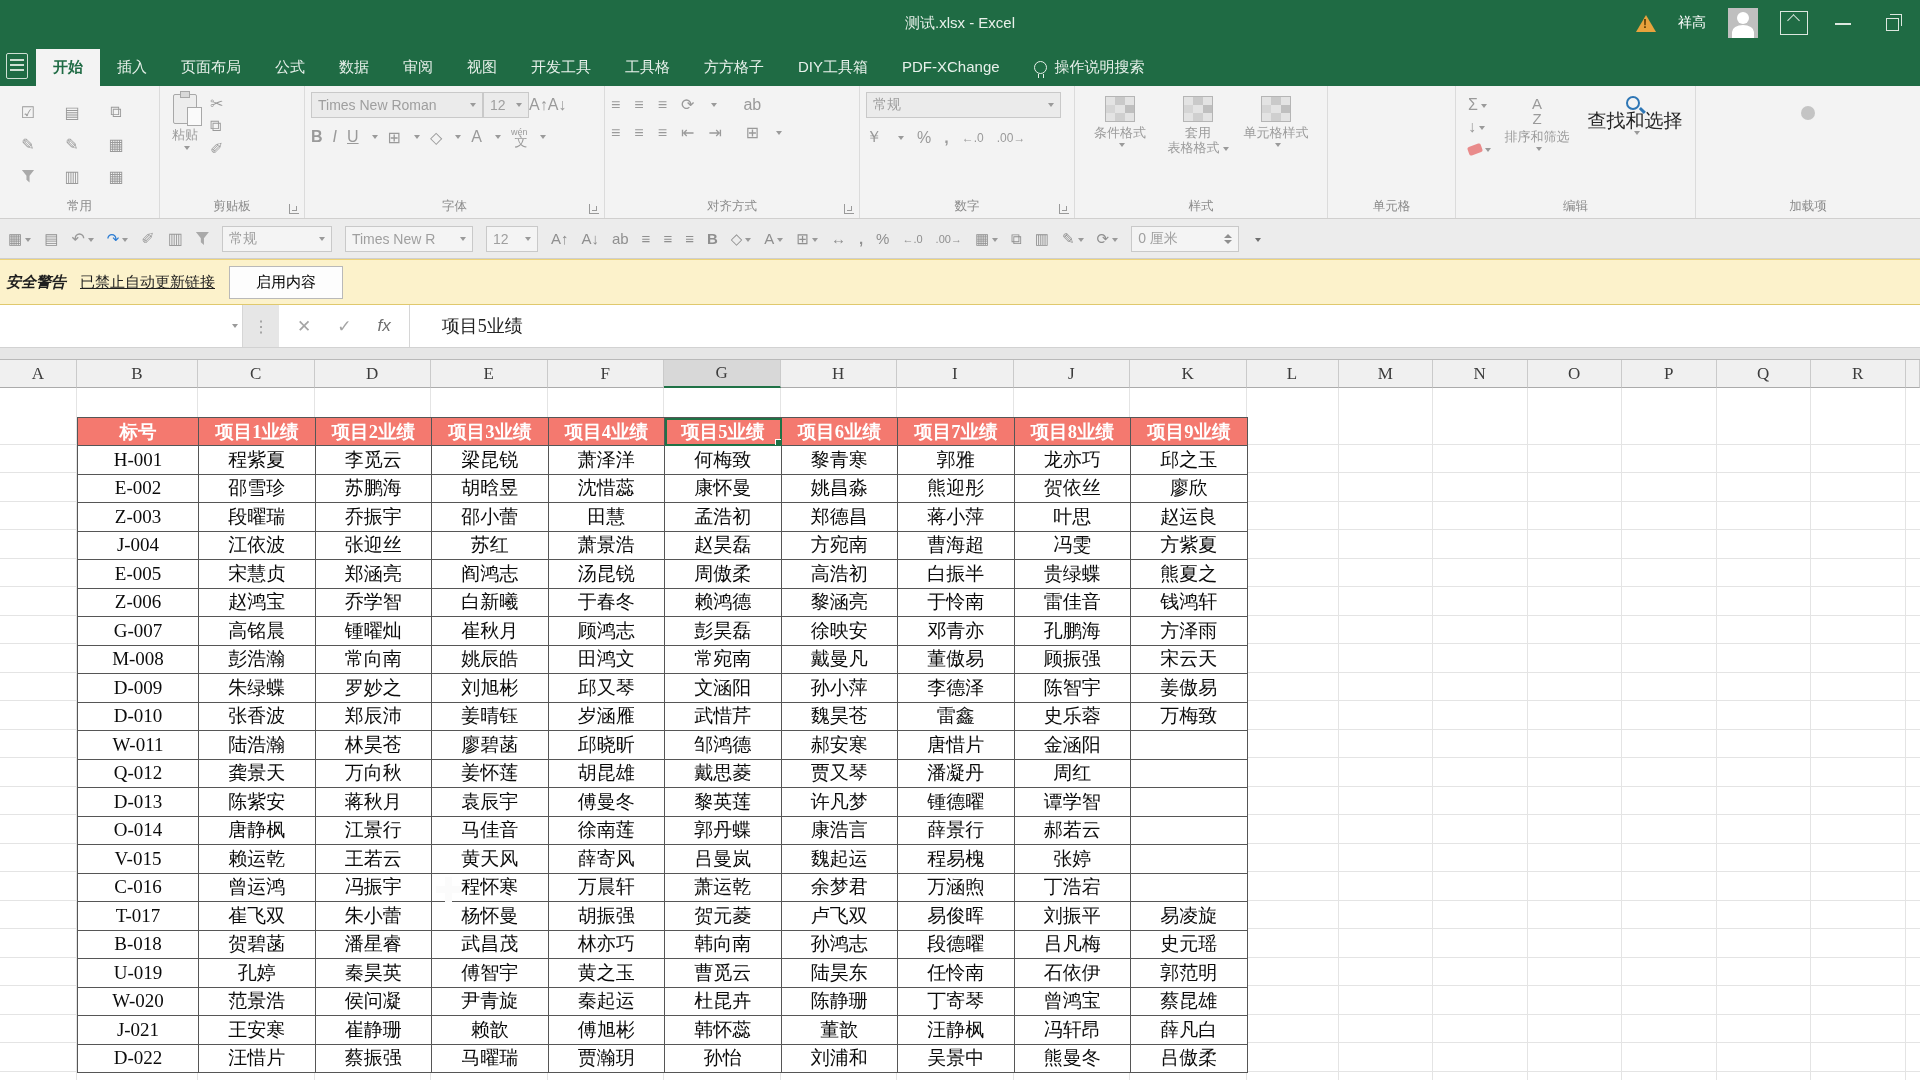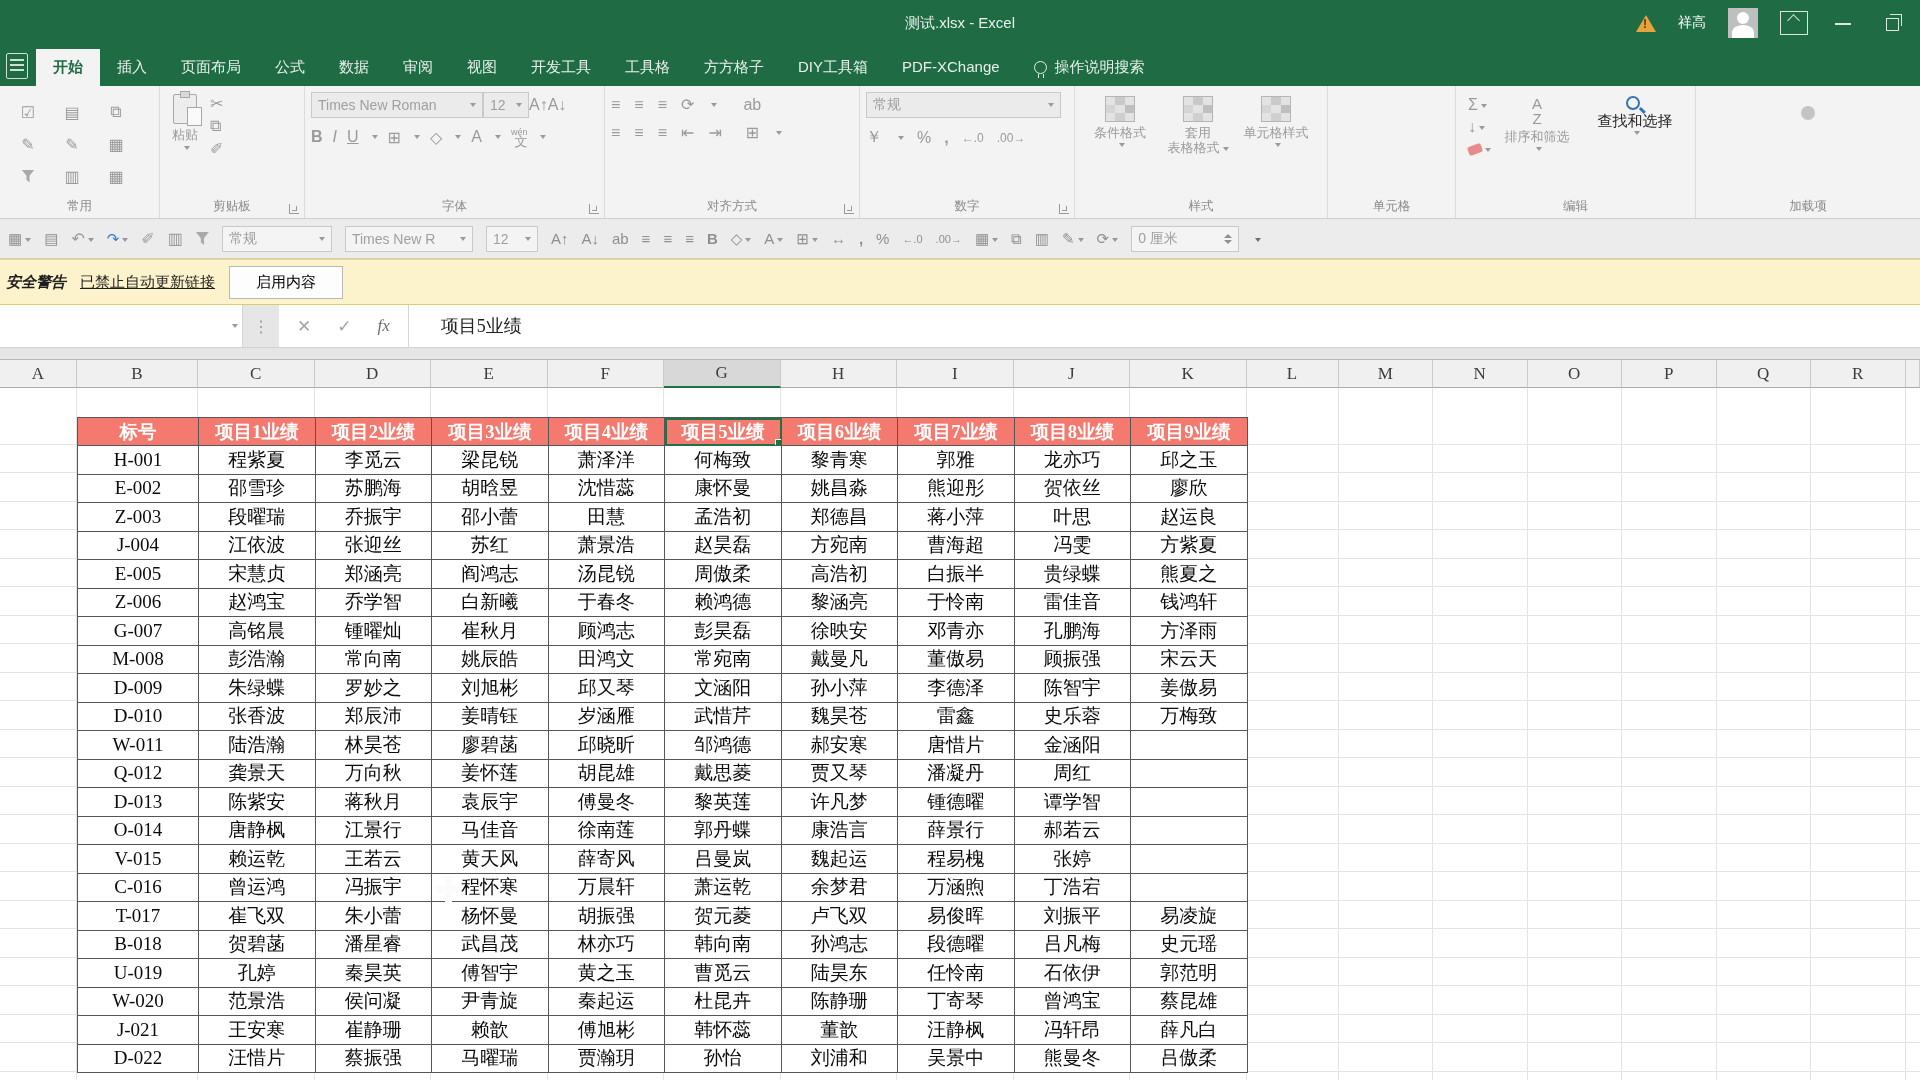--- a/index.html
+++ b/index.html
@@ -76,21 +76,21 @@
   .warnbar { height:46px; background:#FCF2CB; border-top:1px solid #EDD37A; border-bottom:1px solid #E0C96D; display:flex; align-items:center; gap:14px; padding:0 6px; font-size:15px; color:#1E1E1E; }
   .warnbar .lbl { font-weight:bold;font-style:italic; }
   .warnbar a { color:#1E1E1E; text-decoration:underline; }
   .enable-btn { background:#FDFDFD; border:1px solid #B9B9B9; padding:6px 26px; font-size:15px; }
 
   
   .fxbar { height:43px; background:#E6E6E6; display:flex; align-items:stretch; border-bottom:1px solid #D2D2D2; }
   .namebox { width:243px; background:#FFF; border-right:1px solid #D6D6D6; display:flex; align-items:center; justify-content:flex-end; padding-right:4px; }
   .fx-dots { width:36px; display:flex; align-items:center; justify-content:center; color:#9A9A9A; }
   .fxbtns { display:flex; align-items:center; gap:26px; padding:0 18px; background:#FFF; border-right:1px solid #D6D6D6; color:#A5A5A5; font-size:17px; }
-  .fxbtns .fx { font-family:Liberation Serif, serif; font-style:italic; color:#6E6E6E; }
+  .fxbtns .fx { font-family:Liberation Sans, sans-serif; font-style:italic; color:#6E6E6E; }
   .fxfield { flex:1; background:#FFF; display:flex; align-items:center; padding-left:32px; font-family:"Liberation Serif",serif; font-size:18px; color:#222; }
   .fxgap { height:12px; background:#E6E6E6; border-bottom:1px solid #B9B9B9; }
 
   
   .colheads { height:28px; display:flex; background:#F0F0F0; }
   .ch { border-right:1px solid #CACACA; border-bottom:1px solid #ABABAB; display:flex; align-items:center; justify-content:center; font-family:"Liberation Serif",serif; font-size:17px; color:#3C3C3C; }
   .ch.sel { background:#D8D8D8; border-bottom:2px solid #1F7246; }
   .sheet { position:relative; height:692px; background:#FFF; overflow:hidden;
            background-image:repeating-linear-gradient(to bottom, transparent 0px, transparent 27.5px, #E4E4E4 27.5px, #E4E4E4 28.5px); }
   .vline { position:absolute; top:0; bottom:0; border-right:1px solid #E4E4E4; }
@@ -298,21 +298,21 @@
       <span><span class="g">↓</span><span class="dd"></span></span>
       <span><span class="eraser"></span><span class="dd"></span></span>
     </div>
     <div class="stylebtn" style="width:92px">
       <span style="font-size:15px" class="g">A<br>Z</span>
       <span>排序和筛选</span>
         <span class="dd"></span>
     </div>
     <div class="stylebtn" style="width:104px; color:#262626">
       <span class="magnifier"></span>
-      <span style="font-size:15px">查找和选择</span>
+      <span style="font-size:19px">查找和选择</span>
         <span class="dd"></span>
     </div>
     <div class="glabel">编辑</div>
   </div>
 
   <div class="rgroup" style="flex:1; border-right:none;">
     <div class="dot"></div>
     <div class="glabel">加载项</div>
   </div>
 </div>

